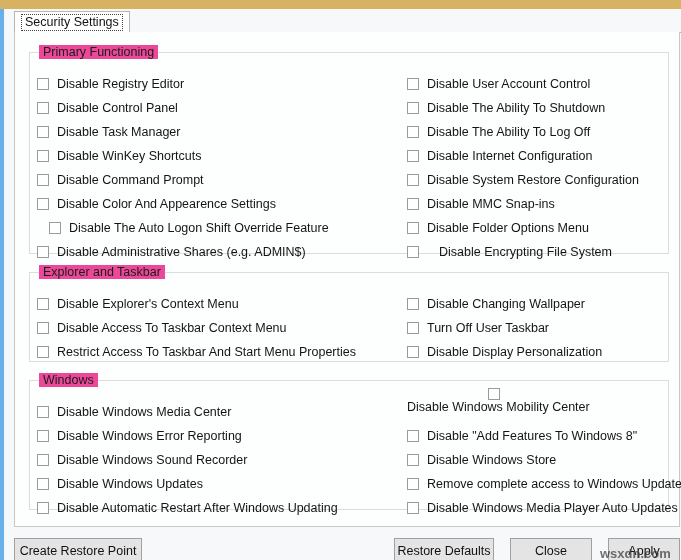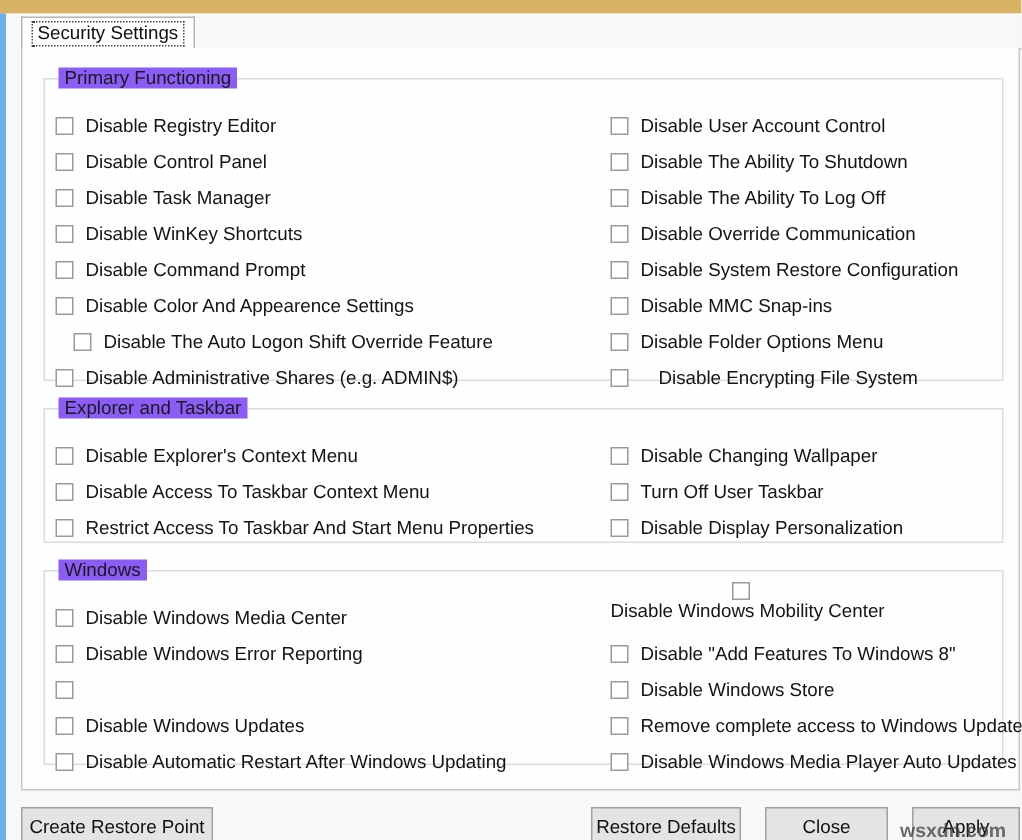--- a/index.html
+++ b/index.html
@@ -101,21 +101,21 @@
   .group {
     position: absolute;
     box-sizing: border-box;
     border: 1px solid #dcdcdc;
     background: transparent;
   }
   .group-label {
     position: absolute;
     top: -8px;
     left: 9px;
-    background: #8b5cf6;
+    background: #ec4899;
     padding: 0 4px;
     font-size: 12.5px;
     color: #1a1a1a;
     white-space: nowrap;
   }
 
   #group-primary  { left: 14px; top: 20px;  width: 640px; height: 202px; }
   #group-explorer { left: 14px; top: 240px; width: 640px; height: 90px; }
   #group-windows  { left: 14px; top: 348px; width: 640px; height: 130px; }
 
@@ -250,21 +250,21 @@
         <div class="cbrow col-right" style="top: 68px;">
           <span class="box"></span>
           <span class="lbl">Disable The Ability To Shutdown</span>
         </div>
         <div class="cbrow col-right" style="top: 92px;">
           <span class="box"></span>
           <span class="lbl">Disable The Ability To Log Off</span>
         </div>
         <div class="cbrow col-right" style="top: 116px;">
           <span class="box"></span>
-          <span class="lbl">Disable Override Communication</span>
+          <span class="lbl">Disable Internet Configuration</span>
         </div>
         <div class="cbrow col-right" style="top: 140px;">
           <span class="box"></span>
           <span class="lbl">Disable System Restore Configuration</span>
         </div>
         <div class="cbrow col-right" style="top: 164px;">
           <span class="box"></span>
           <span class="lbl">Disable MMC Snap-ins</span>
         </div>
         <div class="cbrow col-right" style="top: 188px;">
@@ -302,20 +302,21 @@
         <div class="cbrow col-left" style="top: 372px;">
           <span class="box"></span>
           <span class="lbl">Disable Windows Media Center</span>
         </div>
         <div class="cbrow col-left" style="top: 396px;">
           <span class="box"></span>
           <span class="lbl">Disable Windows Error Reporting</span>
         </div>
         <div class="cbrow col-left" style="top: 420px;">
           <span class="box"></span>
+          <span class="lbl">Disable Windows Sound Recorder</span>
         </div>
         <div class="cbrow col-left" style="top: 444px;">
           <span class="box"></span>
           <span class="lbl">Disable Windows Updates</span>
         </div>
         <div class="cbrow col-left" style="top: 468px;">
           <span class="box"></span>
           <span class="lbl">Disable Automatic Restart After Windows Updating</span>
         </div>
         <div class="cbrow col-right" style="top: 356px; flex-direction: column;">

